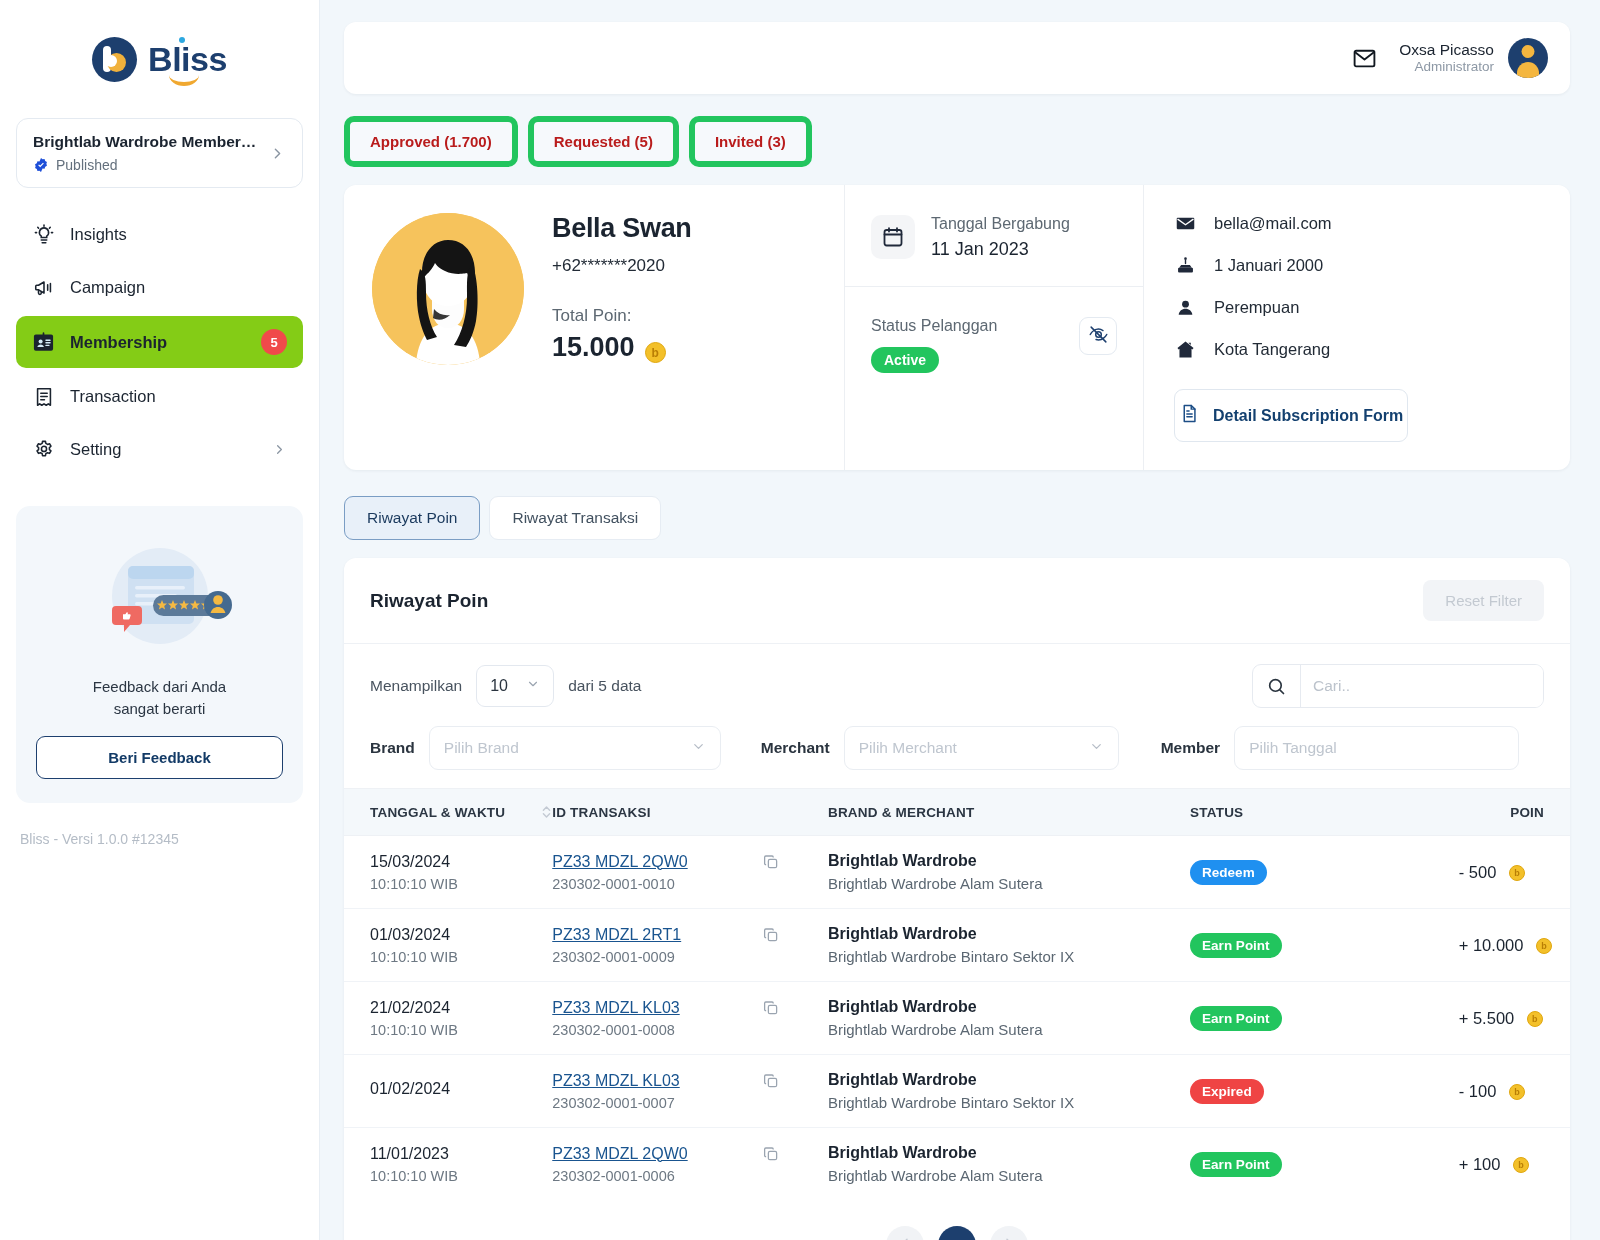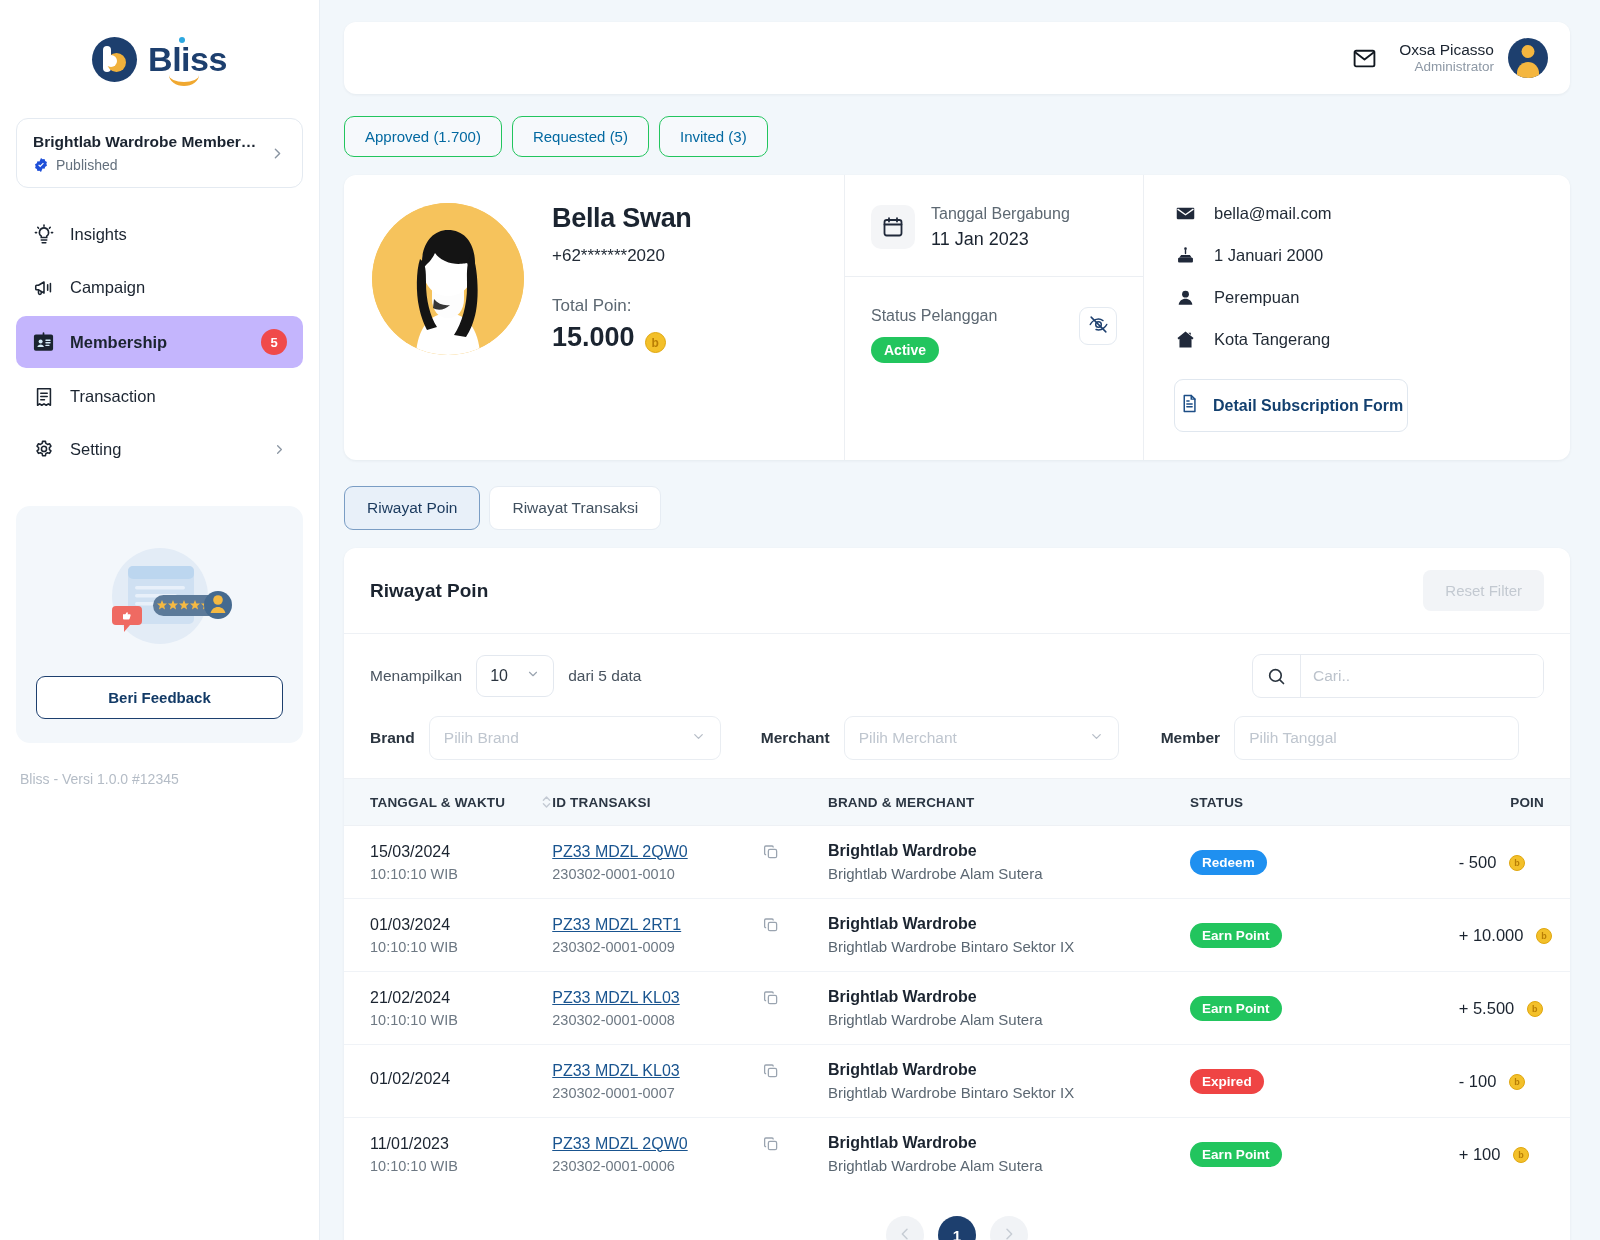--- a/index.html
+++ b/index.html
@@ -133,21 +133,21 @@
     align-items: center;
     gap: 15px;
     padding: 13px 16px;
     border-radius: 10px;
     font-size: 16.5px;
     color: #1b2430;
     cursor: pointer;
     position: relative;
   }
   .nav-item .nav-icon { width: 23px; height: 23px; display:flex; align-items:center; justify-content:center; color:#1b2430; }
-  .nav-item.active { background: #c4b5fd; font-weight: 600; justify-content: center; }
+  .nav-item.active { background: #84cc16; font-weight: 600; justify-content: center; }
   .nav-label { flex: 1; }
   .nav-badge {
     background: #f04a4a;
     color: #fff;
     font-size: 13px;
     font-weight: 700;
     width: 26px; height: 26px;
     border-radius: 50%;
     display: flex; align-items: center; justify-content: center;
   }
@@ -228,27 +228,28 @@
   .avatar-circle::after {
     content:""; position:absolute; left:50%; top:24px;
     transform: translateX(-50%);
     width: 22px; height: 20px; border-radius: 11px 11px 0 0;
     background:#f4b63f;
   }
 
   .pill-row { display:flex; gap: 10px; margin: 22px 0 18px; }
   .pill {
     background: #f6f9fc;
-    border: 1px solid #22c55e;
+    border: 6px solid #22c55e;
     border-radius: 10px;
     padding: 11px 20px;
     font-size: 15px;
-    color: #0369a1;
+    color: #b91c1c;
     cursor: pointer;
     font-family: "Liberation Sans", sans-serif;
+    font-weight: bold;
   }
 
   .profile-card {
     background: #fff;
     border-radius: 12px;
     display: grid;
     grid-template-columns: 500px 300px 1fr;
     box-shadow: 0 1px 3px rgba(16,30,54,.06);
     min-height: 258px;
   }
@@ -539,20 +540,24 @@
             <polygon points="104,64 105.4,67.4 109,67.6 106.2,70 107.1,73.5 104,71.5 100.9,73.5 101.8,70 99,67.6 102.6,67.4"></polygon>
             <polygon points="115,64 116.4,67.4 120,67.6 117.2,70 118.1,73.5 115,71.5 111.9,73.5 112.8,70 110,67.6 113.6,67.4"></polygon>
             <polygon points="126,64 127.4,67.4 131,67.6 128.2,70 129.1,73.5 126,71.5 122.9,73.5 123.8,70 121,67.6 124.6,67.4"></polygon>
           </g>
           <circle cx="138" cy="69" r="14" fill="#456a8f"></circle>
           <circle cx="138" cy="64" r="4.8" fill="#f5b942"></circle>
           <path d="M130.6 77c.9-3.8 3.7-6 7.4-6s6.5 2.2 7.4 6z" fill="#f5b942"></path>
           <path d="M36 70h22a4 4 0 0 1 4 4v11a4 4 0 0 1-4 4h-8l-6 7v-7h-8a4 4 0 0 1-4-4V74a4 4 0 0 1 4-4z" fill="#ef6a62"></path>
           <path d="M43 82.5v-4.2h1.7c.7 0 1.1-.5 1.6-1.6.3-.8 1.6-.7 1.6.4 0 .5-.2 1-.3 1.2h2.1c.7 0 1.1.6.9 1.2l-1 3.3c-.1.5-.5.8-1 .8h-4.3c-.8 0-1.3-.5-1.3-1.1z" fill="#fff"></path>
         </svg>
+      </div>
+      <div class="fb-text">
+        <div>Feedback dari Anda</div>
+        <div>sangat berarti</div>
       </div>
       <button class="fb-button">Beri Feedback</button>
     </div>
 
     <div class="version">Bliss - Versi 1.0.0 #12345</div>
   </aside>
 
   <main class="main">
 
     <div class="topbar">

